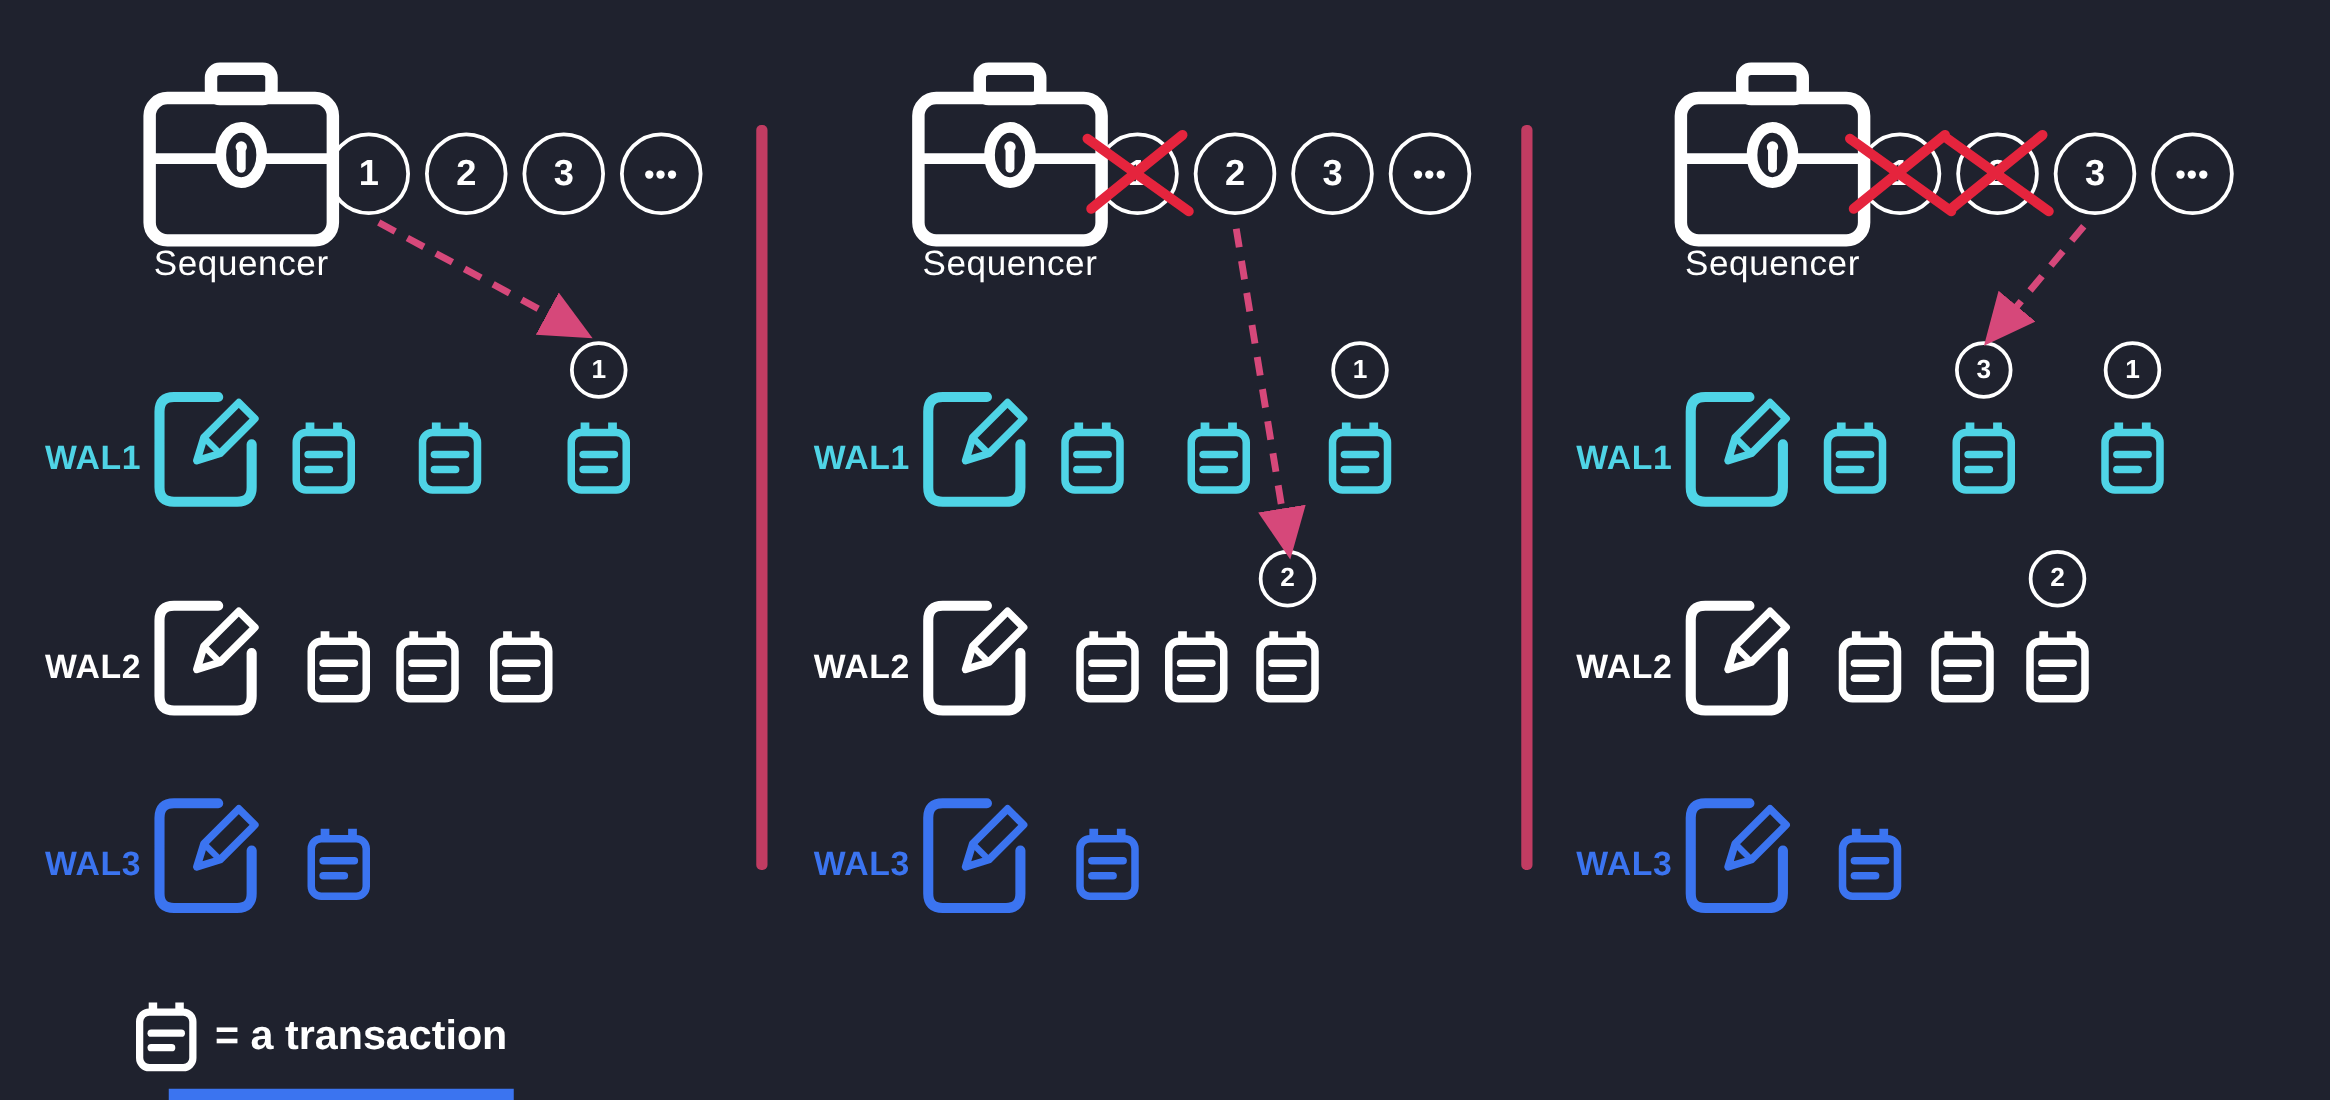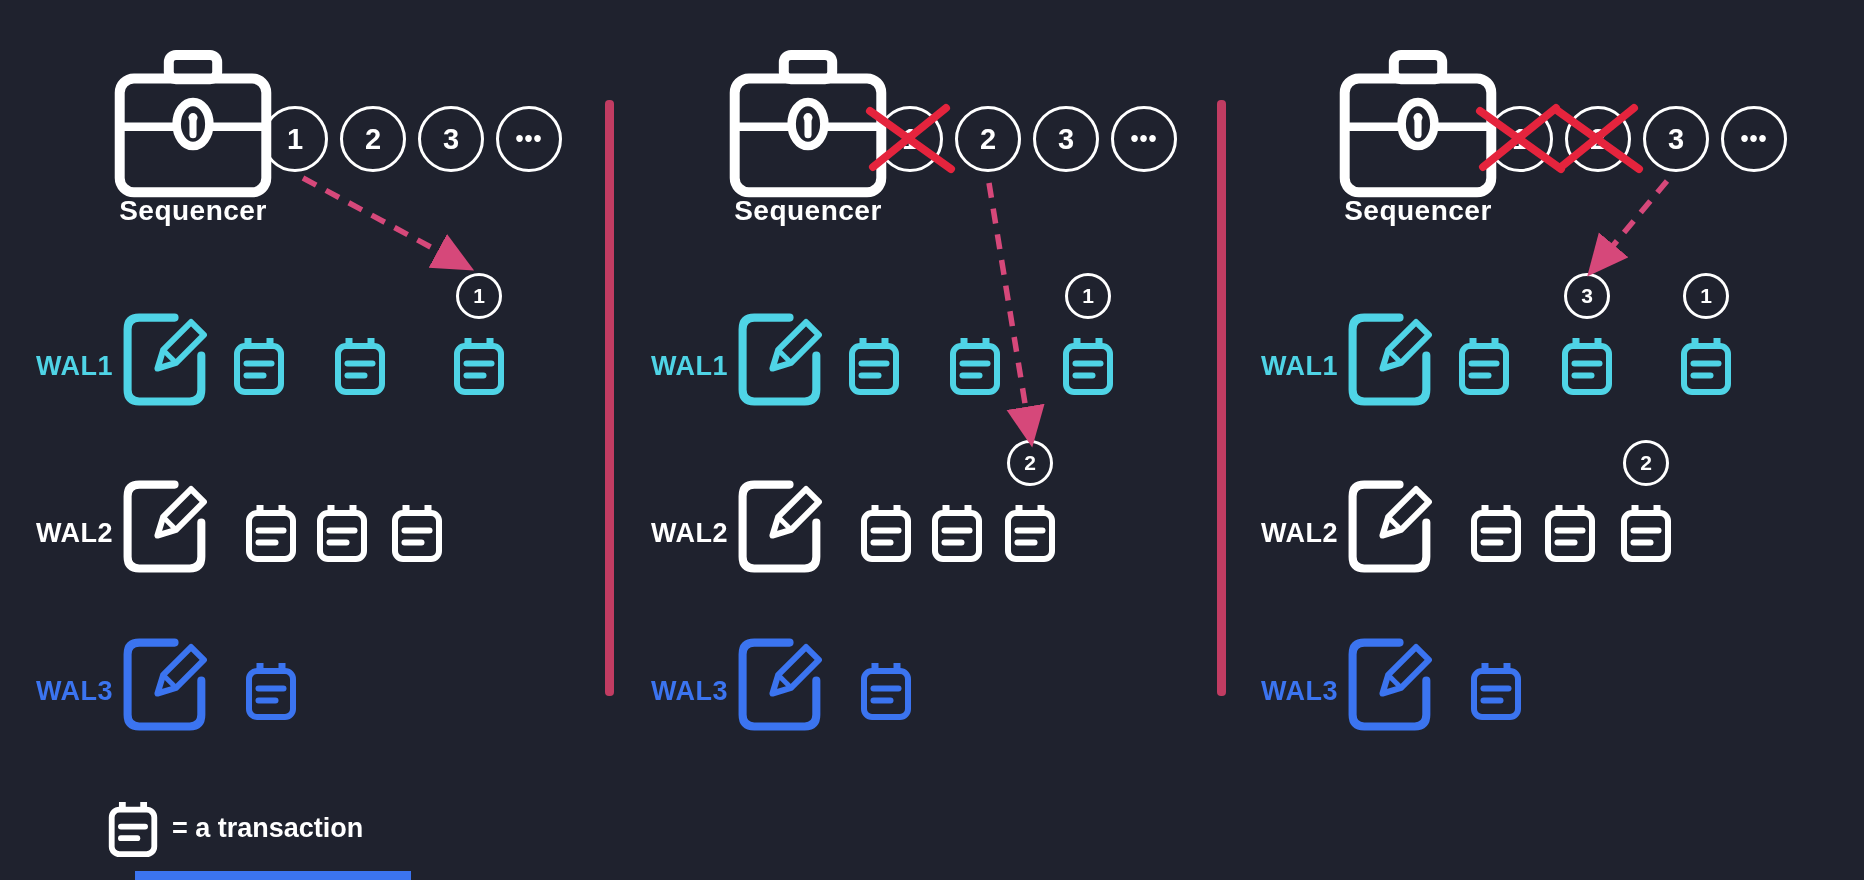--- a/index.html
+++ b/index.html
@@ -1,30 +1,30 @@
 <!DOCTYPE html>
 <html><head>
 <meta charset="utf-8">
 <style>
   html,body{margin:0;padding:0;background:#121420;}
   #stage{position:relative;width:1864px;height:880px;background:#1f222e;overflow:hidden;
          font-family:"Liberation Sans",sans-serif;}
   .abs{position:absolute;}
-  .seq-label{position:absolute;color:#fff;font-weight:700;font-size:28px;text-align:center;
+  .seq-label{position:absolute;color:#fff;font-weight:400;font-size:28px;text-align:center;
              letter-spacing:.5px;line-height:34px;}
   .queue-circle{position:absolute;border:3.5px solid #fff;border-radius:50%;display:flex;
                 align-items:center;justify-content:center;color:#fff;font-weight:800;
                 font-size:29px;box-sizing:border-box;}
   .queue-circle.dots{font-size:23px;font-weight:900;letter-spacing:1px;}
   .wal-label{position:absolute;font-weight:800;font-size:27px;letter-spacing:.5px;line-height:32px;}
   .badge{position:absolute;border:3px solid #fff;border-radius:50%;width:46px;height:46px;
          display:flex;align-items:center;justify-content:center;color:#fff;font-weight:800;
          font-size:21px;box-sizing:border-box;}
   .divider{position:absolute;border-radius:4px;}
-  .legend-text{position:absolute;color:#fff;font-weight:800;font-size:27px;line-height:40px;}
+  .legend-text{position:absolute;color:#fff;font-weight:800;font-size:33px;line-height:40px;}
   svg{display:block;overflow:visible;}
   #overlay{position:absolute;left:0;top:0;z-index:5;pointer-events:none;}
 </style>
 </head>
 <body>
 
 <div id="stage">
   <svg id="overlay" width="1864" height="880">
       <defs>
         <marker id="ah" markerWidth="10" markerHeight="10" refX="5" refY="3.5" orient="auto">

